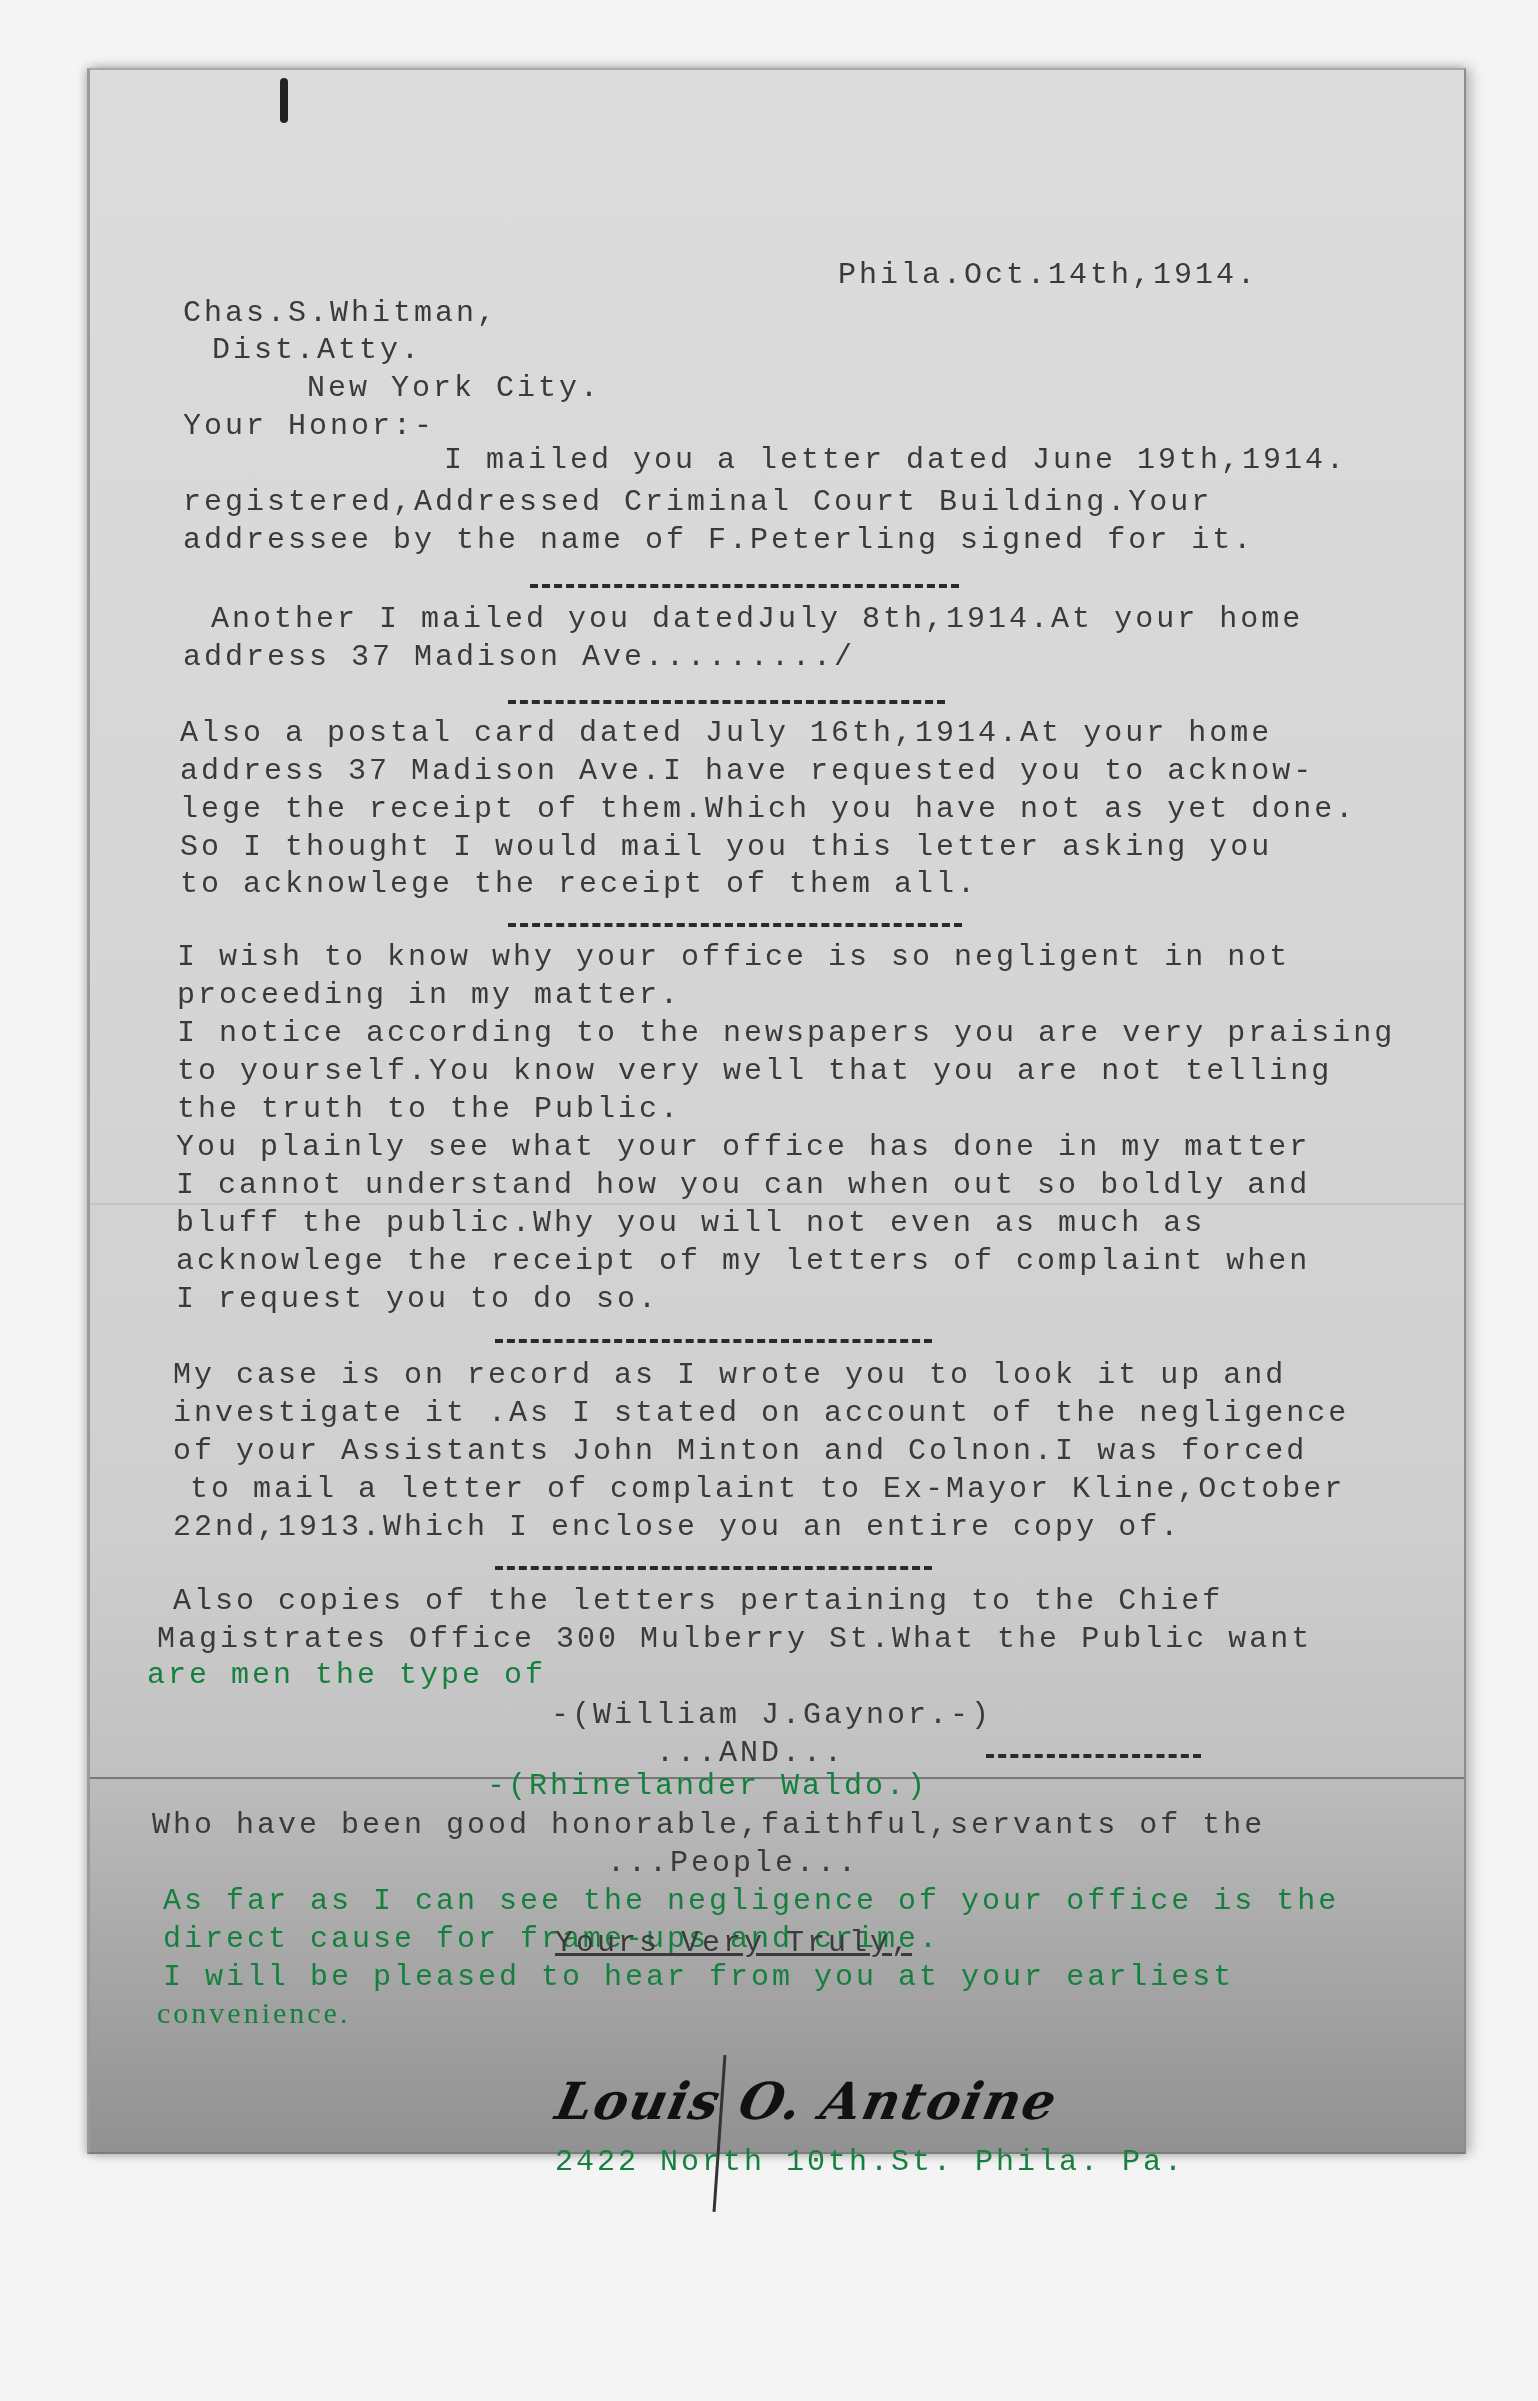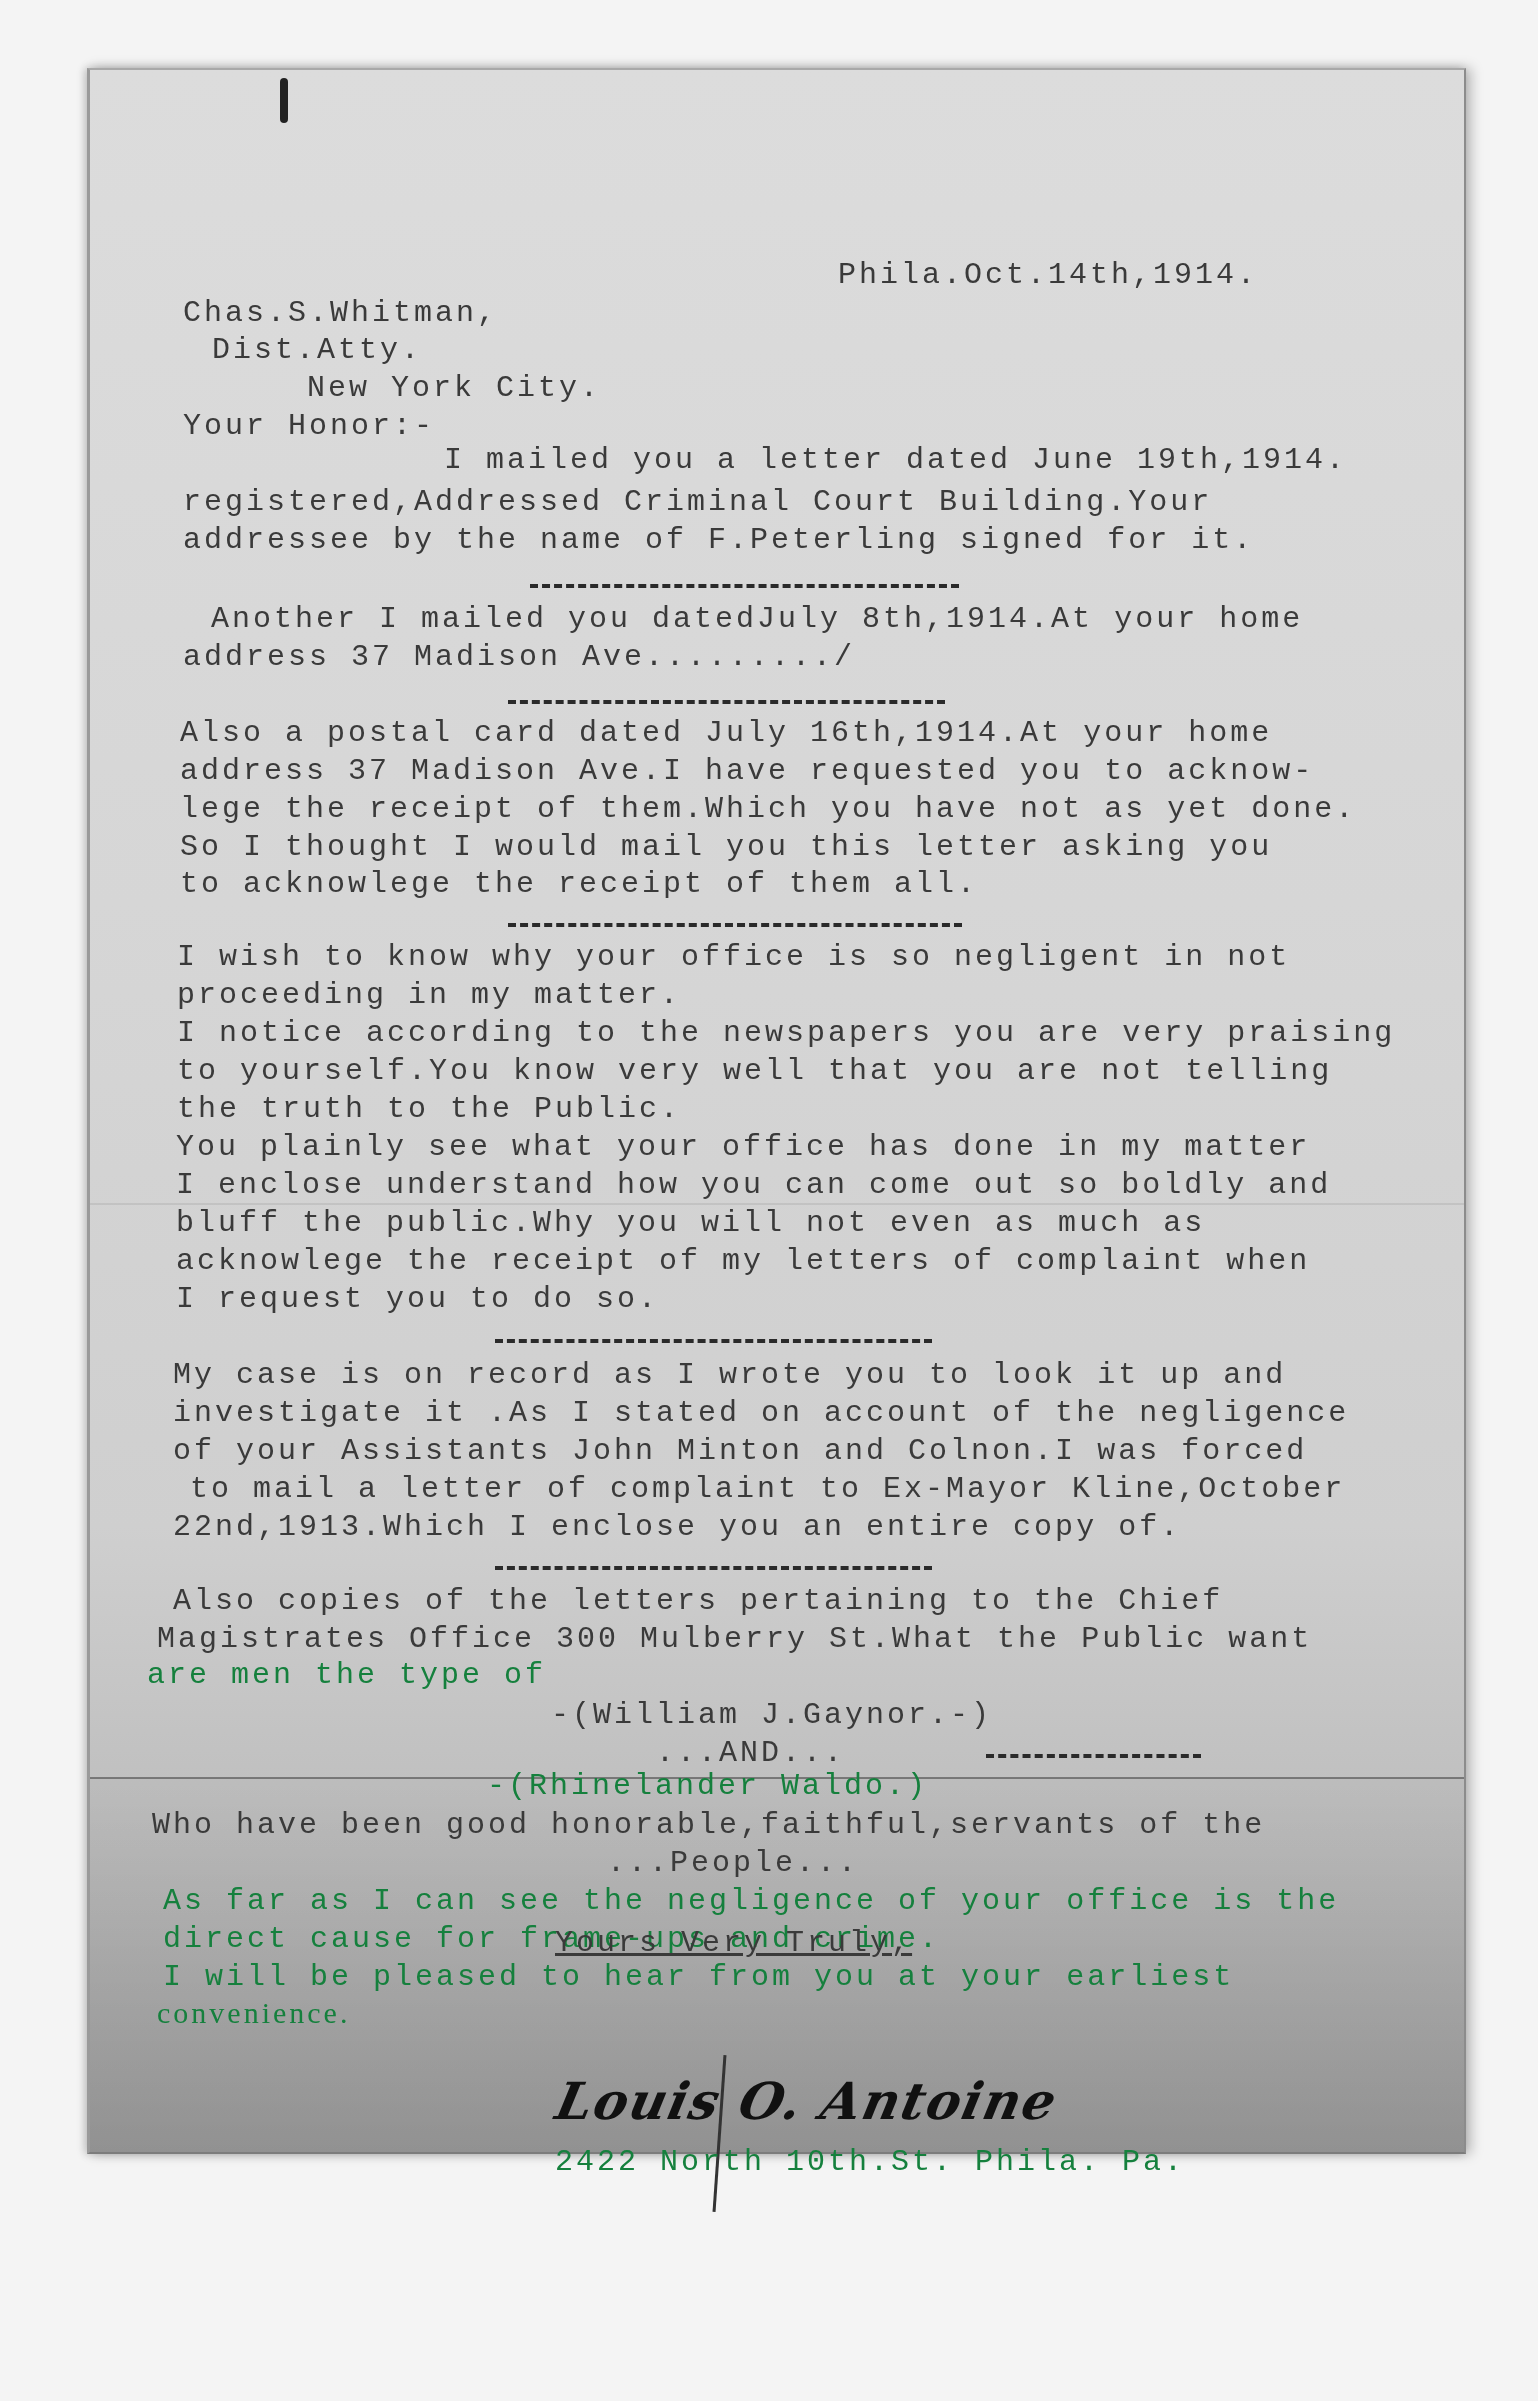--- a/index.html
+++ b/index.html
@@ -98,21 +98,21 @@
 <div class="line" style="left:180px; top:829px;">So I thought I would mail you this letter asking you</div>
 <div class="line" style="left:180px; top:866px;">to acknowlege the receipt of them all.</div>
 <div class="sep" style="left:508px; top:923px; width:454px;"></div>
 
 <div class="line" style="left:177px; top:939px;">I wish to know why your office is so negligent in not</div>
 <div class="line" style="left:177px; top:977px;">proceeding in my matter.</div>
 <div class="line" style="left:177px; top:1015px;">I notice according to the newspapers you are very praising</div>
 <div class="line" style="left:177px; top:1053px;">to yourself.You know very well that you are not telling</div>
 <div class="line" style="left:177px; top:1091px;">the truth to the Public.</div>
 <div class="line" style="left:176px; top:1129px;">You plainly see what your office has done in my matter</div>
-<div class="line" style="left:176px; top:1167px;">I enclose understand how you can come out so boldly and</div>
+<div class="line" style="left:176px; top:1167px;">I cannot understand how you can when out so boldly and</div>
 <div class="line" style="left:176px; top:1205px;">bluff the public.Why you will not even as much as</div>
 <div class="line" style="left:176px; top:1243px;">acknowlege the receipt of my letters of complaint when</div>
 <div class="line" style="left:176px; top:1281px;">I request you to do so.</div>
 <div class="sep" style="left:495px; top:1339px; width:437px;"></div>
 
 <div class="line" style="left:173px; top:1357px;">My case is on record as I wrote you to look it up and</div>
 <div class="line" style="left:173px; top:1395px;">investigate it .As I stated on account of the negligence</div>
 <div class="line" style="left:173px; top:1433px;">of your Assistants John Minton and Colnon.I was forced</div>
 <div class="line" style="left:190px; top:1471px;">to mail a letter of complaint to Ex-Mayor Kline,October</div>
 <div class="line" style="left:173px; top:1509px;">22nd,1913.Which I enclose you an entire copy of.</div>

